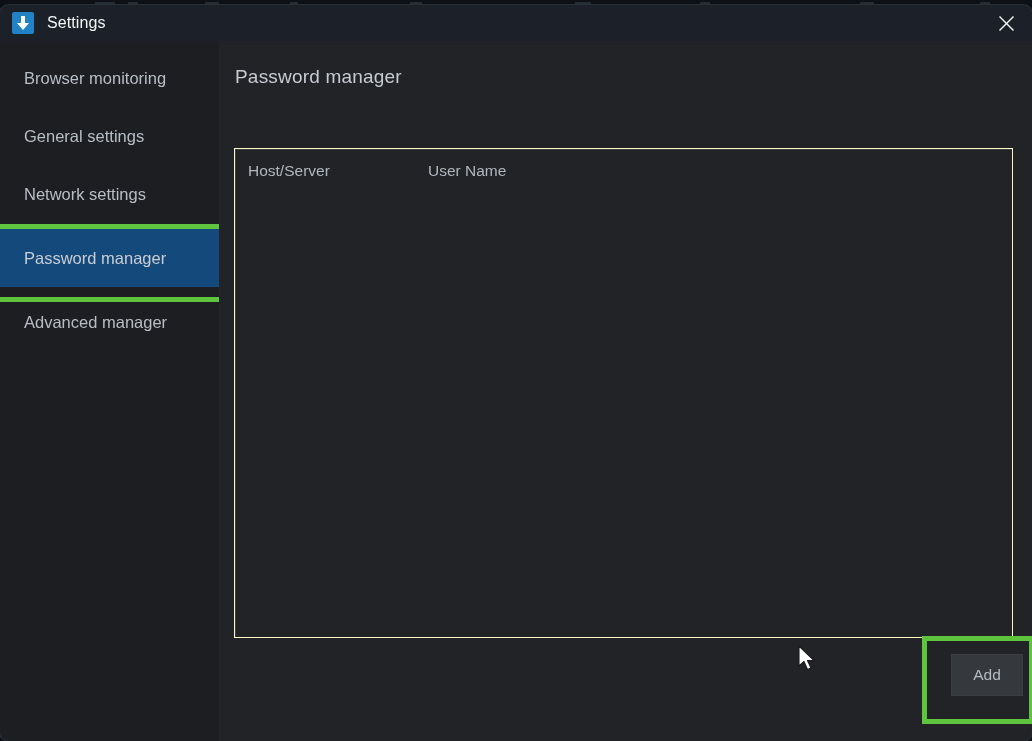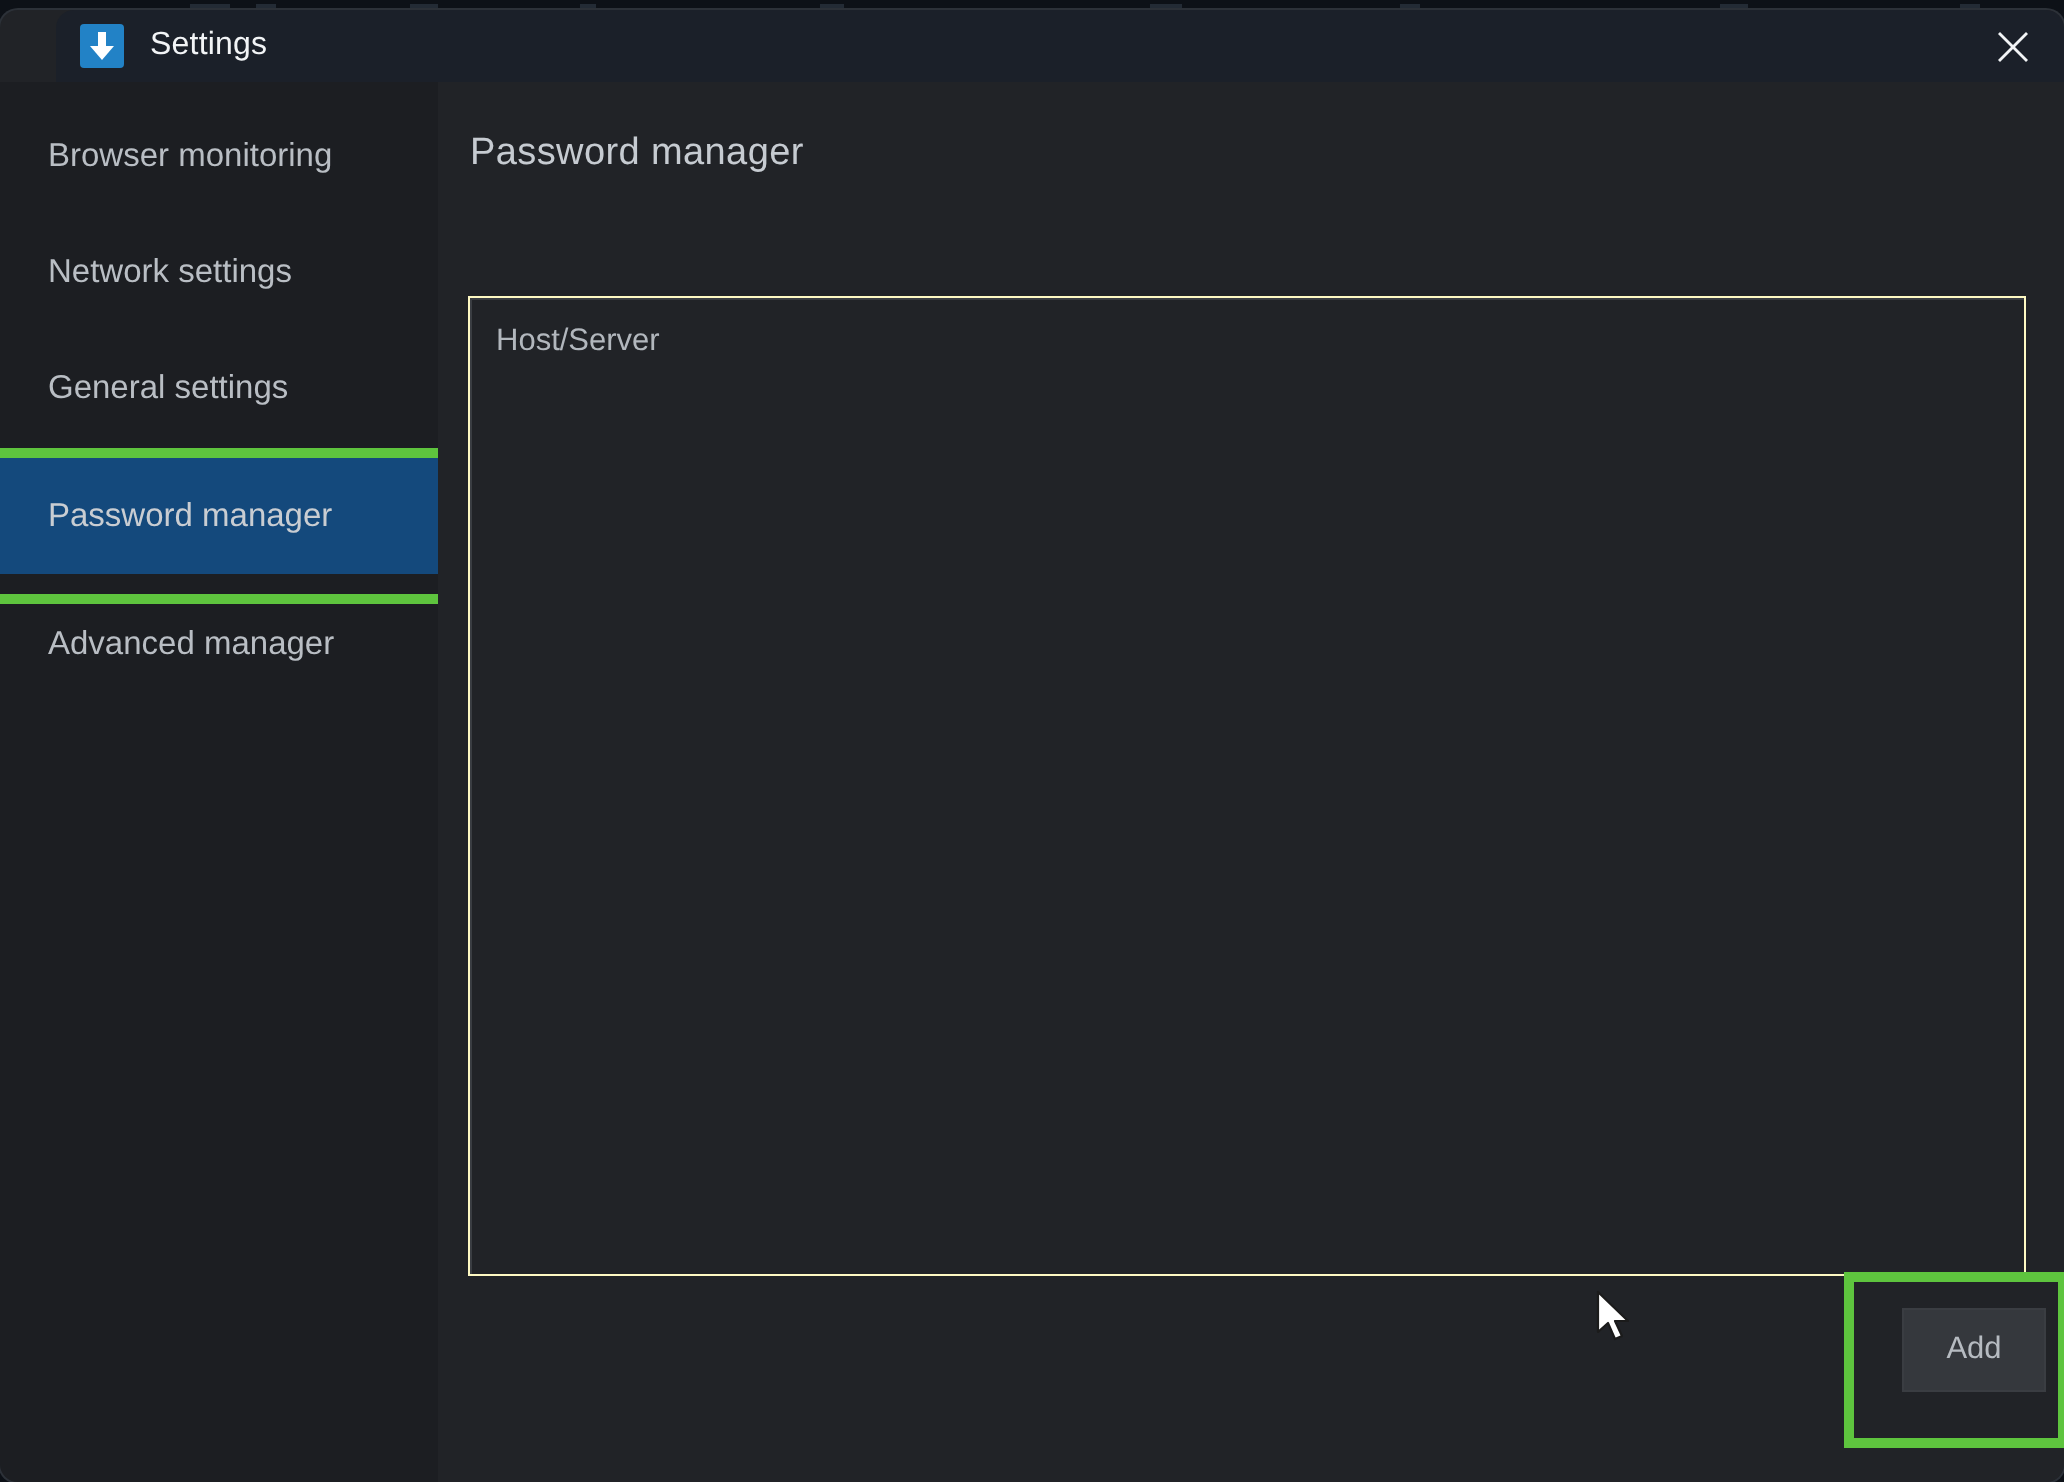--- a/index.html
+++ b/index.html
@@ -40,21 +40,20 @@
 
   
   #title-bar {
     position: relative;
     height: 36px;
     background: #1b2029;
     display: flex;
     align-items: center;
     padding-left: 12px;
     border-radius: 9px 9px 0 0;
-    margin-left: 28px;
   }
   #app-icon {
     width: 22px;
     height: 22px;
     background: #2282c6;
     border-radius: 2px;
     position: relative;
     flex: 0 0 auto;
   }
   #app-icon .arrow-stem {
@@ -254,45 +253,46 @@
   </div>
 
   <div id="window-body">
 
     <div id="sidebar">
 
       <div class="sidebar-item" id="sidebar-item-browser-monitoring">
         <span>Browser monitoring</span>
       </div>
 
+      <div class="sidebar-item" id="sidebar-item-general-settings">
+        <span>General settings</span>
+      </div>
+
       <div class="sidebar-item" id="sidebar-item-network-settings">
         <span>Network settings</span>
-      </div>
-
-      <div class="sidebar-item" id="sidebar-item-general-settings">
-        <span>General settings</span>
       </div>
 
       <div class="sidebar-item selected" id="sidebar-item-password-manager">
         <span>Password manager</span>
       </div>
 
       <div class="sidebar-item" id="sidebar-item-advanced-settings">
         <span>Advanced manager</span>
       </div>
 
     </div>
 
     <div id="content">
 
       <div id="page-title">Password manager</div>
 
       <div id="password-table">
         <div id="table-header-row">
           <div class="col-head" id="col-head-host">Host/Server</div>
+          <div class="col-head" id="col-head-user">User Name</div>
         </div>
         <div id="table-body"></div>
       </div>
 
       <button class="btn hovered" id="btn-add">Add</button>
 
       <div id="add-highlight"></div>
 
     </div>
   </div>

